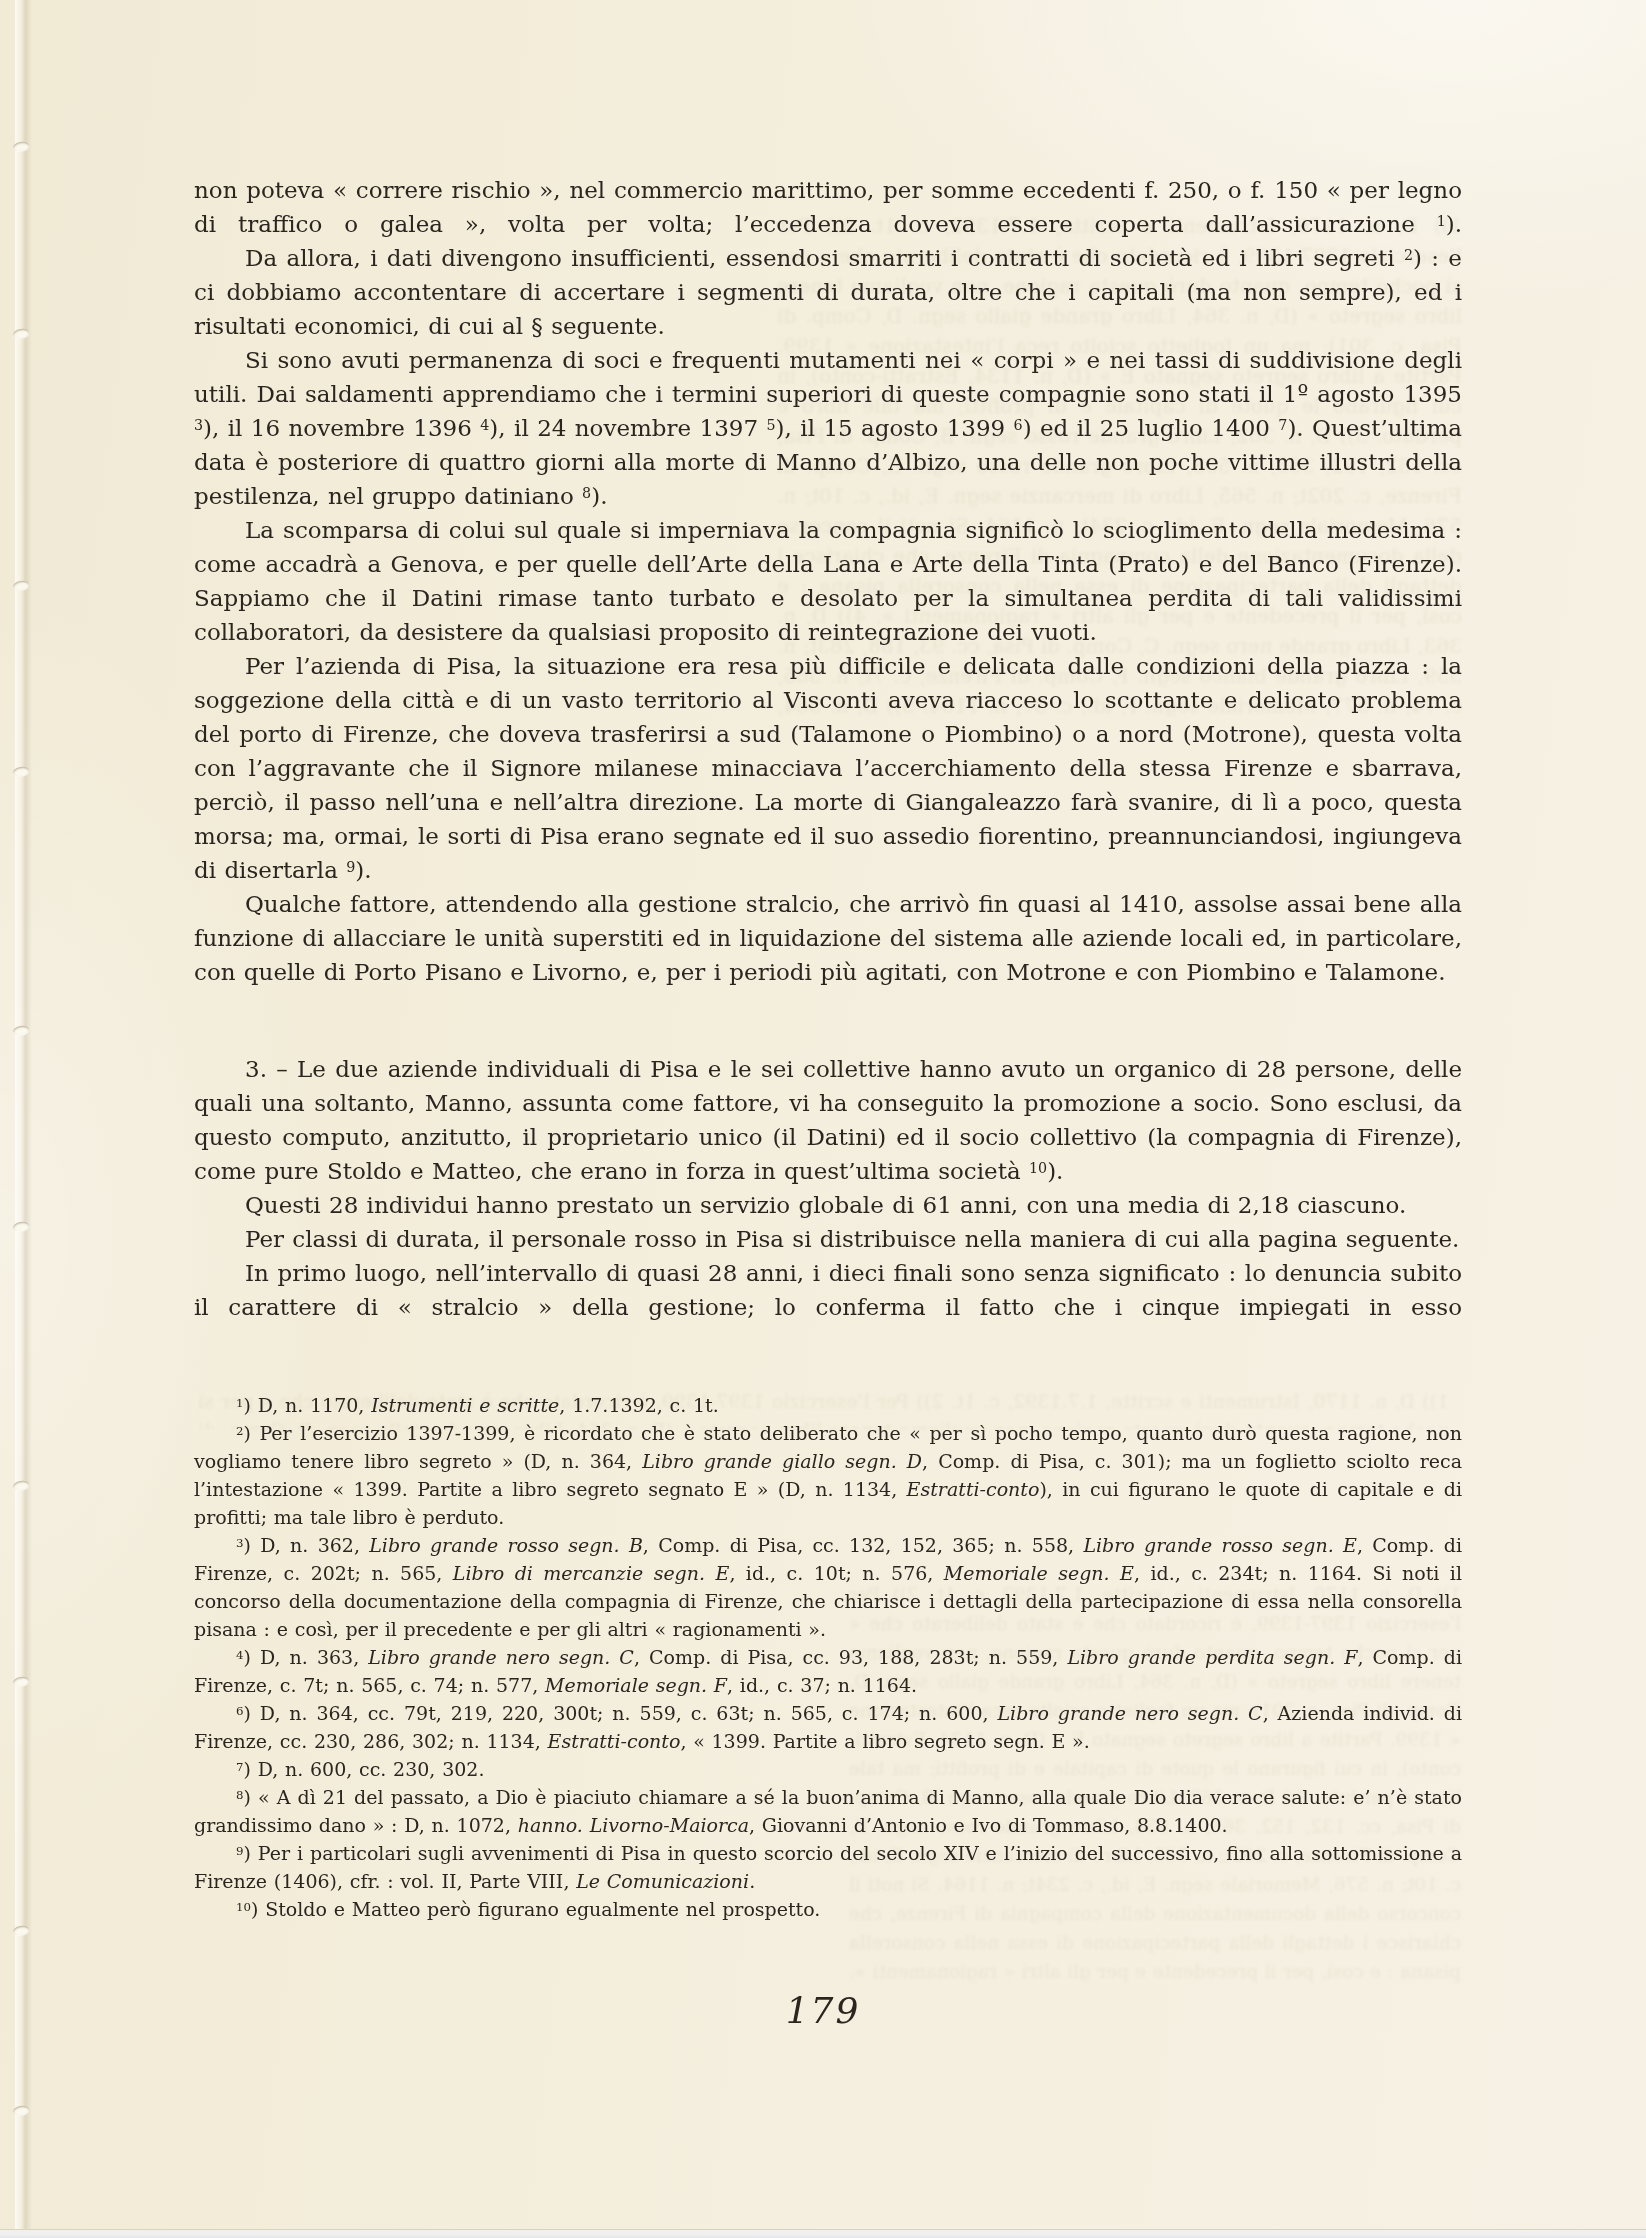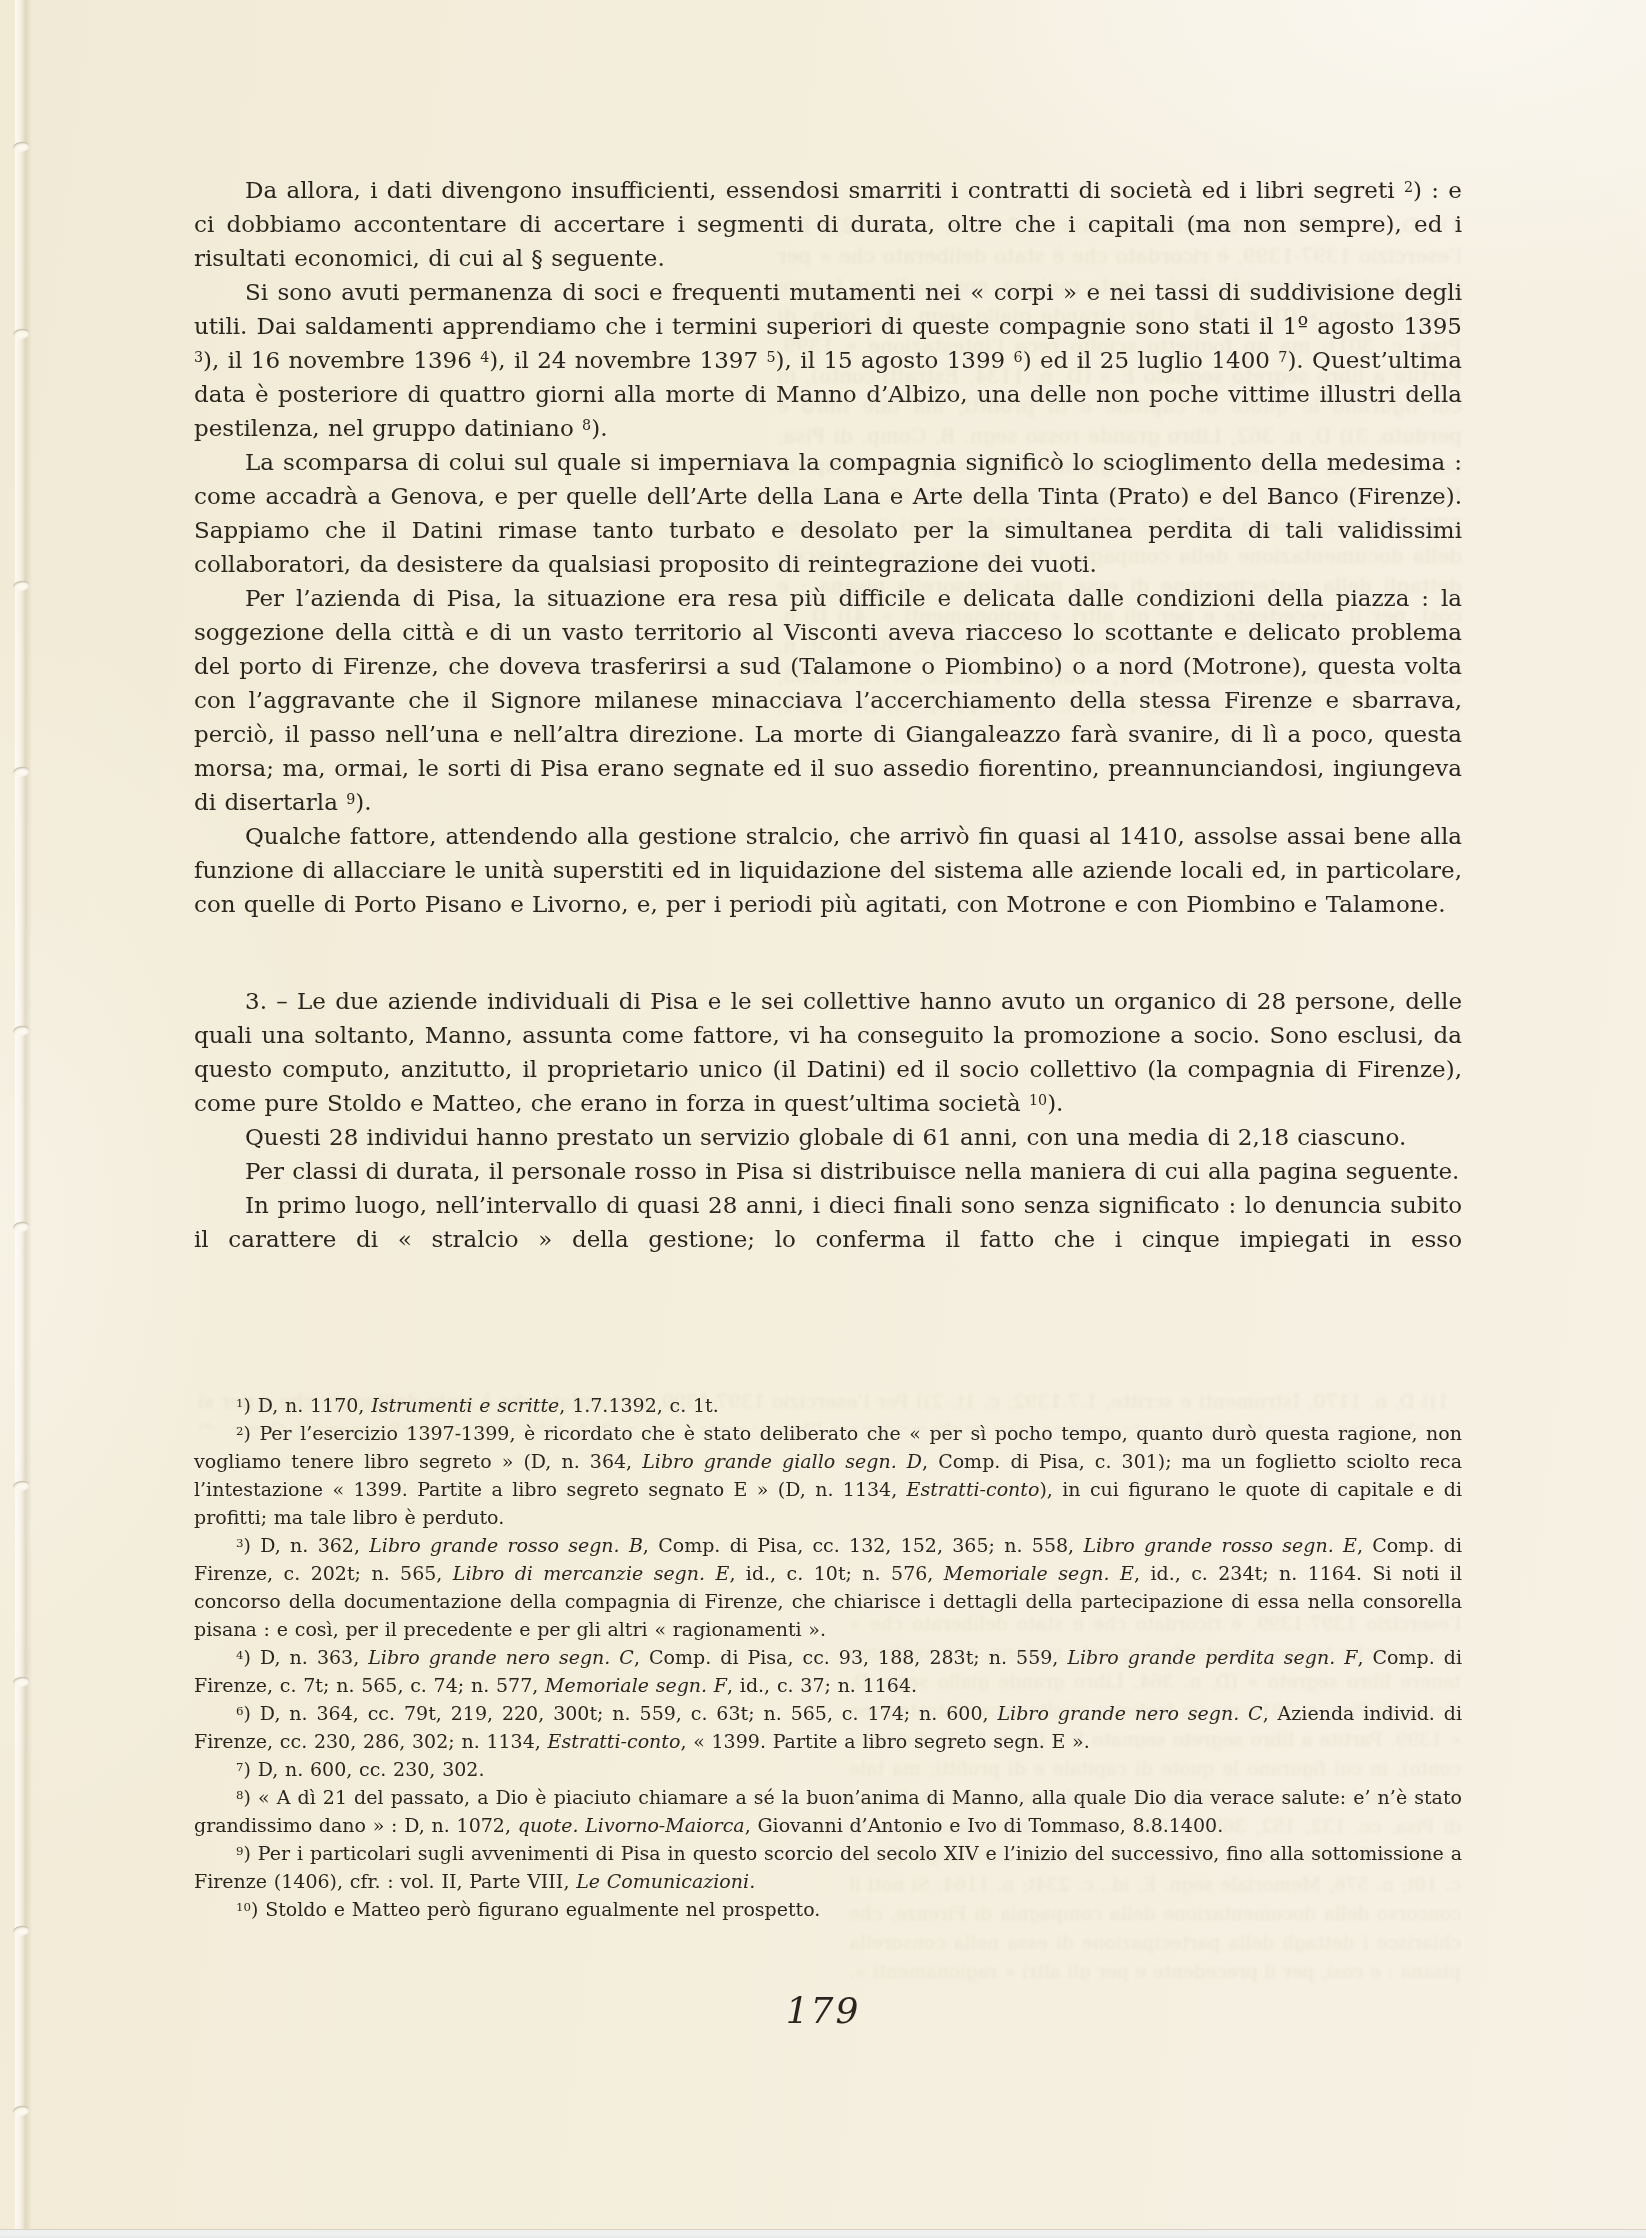--- a/index.html
+++ b/index.html
@@ -74,39 +74,40 @@
     <span class="stitch-hole" style="top:767px"></span>
     <span class="stitch-hole" style="top:1026px"></span>
     <span class="stitch-hole" style="top:1222px"></span>
     <span class="stitch-hole" style="top:1481px"></span>
     <span class="stitch-hole" style="top:1677px"></span>
     <span class="stitch-hole" style="top:1926px"></span>
     <span class="stitch-hole" style="top:2106px"></span>
   </div>
 
   <main class="text-block">
+    <p class="body-par justify-last">non poteva « correre rischio », nel commercio marittimo, per somme eccedenti f. 250, o f. 150 « per legno di traffico o galea », volta per volta; l’eccedenza doveva essere coperta dall’assicurazione <sup>1</sup>).</p>
     <p class="body-par indent">Da allora, i dati divengono insufficienti, essendosi smarriti i contratti di società ed i libri segreti <sup>2</sup>) : e ci dobbiamo accontentare di accertare i segmenti di durata, oltre che i capitali (ma non sempre), ed i risultati economici, di cui al § seguente.</p>
     <p class="body-par indent">Si sono avuti permanenza di soci e frequenti mutamenti nei « corpi » e nei tassi di suddivisione degli utili. Dai saldamenti apprendiamo che i termini superiori di queste compagnie sono stati il 1º agosto 1395 <sup>3</sup>), il 16 novembre 1396 <sup>4</sup>), il 24 novembre 1397 <sup>5</sup>), il 15 agosto 1399 <sup>6</sup>) ed il 25 luglio 1400 <sup>7</sup>). Quest’ultima data è posteriore di quattro giorni alla morte di Manno d’Albizo, una delle non poche vittime illustri della pestilenza, nel gruppo datiniano <sup>8</sup>).</p>
     <p class="body-par indent">La scomparsa di colui sul quale si imperniava la compagnia significò lo scioglimento della medesima : come accadrà a Genova, e per quelle dell’Arte della Lana e Arte della Tinta (Prato) e del Banco (Firenze). Sappiamo che il Datini rimase tanto turbato e desolato per la simultanea perdita di tali validissimi collaboratori, da desistere da qualsiasi proposito di reintegrazione dei vuoti.</p>
     <p class="body-par indent">Per l’azienda di Pisa, la situazione era resa più difficile e delicata dalle condizioni della piazza : la soggezione della città e di un vasto territorio al Visconti aveva riacceso lo scottante e delicato problema del porto di Firenze, che doveva trasferirsi a sud (Talamone o Piombino) o a nord (Motrone), questa volta con l’aggravante che il Signore milanese minacciava l’accerchiamento della stessa Firenze e sbarrava, perciò, il passo nell’una e nell’altra direzione. La morte di Giangaleazzo farà svanire, di lì a poco, questa morsa; ma, ormai, le sorti di Pisa erano segnate ed il suo assedio fiorentino, preannunciandosi, ingiungeva di disertarla <sup>9</sup>).</p>
     <p class="body-par indent">Qualche fattore, attendendo alla gestione stralcio, che arrivò fin quasi al 1410, assolse assai bene alla funzione di allacciare le unità superstiti ed in liquidazione del sistema alle aziende locali ed, in particolare, con quelle di Porto Pisano e Livorno, e, per i periodi più agitati, con Motrone e con Piombino e Talamone.</p>
     <p class="body-par indent section-start">3. – Le due aziende individuali di Pisa e le sei collettive hanno avuto un organico di 28 persone, delle quali una soltanto, Manno, assunta come fattore, vi ha conseguito la promozione a socio. Sono esclusi, da questo computo, anzitutto, il proprietario unico (il Datini) ed il socio collettivo (la compagnia di Firenze), come pure Stoldo e Matteo, che erano in forza in quest’ultima società <sup>10</sup>).</p>
     <p class="body-par indent">Questi 28 individui hanno prestato un servizio globale di 61 anni, con una media di 2,18 ciascuno.</p>
     <p class="body-par indent">Per classi di durata, il personale rosso in Pisa si distribuisce nella maniera di cui alla pagina seguente.</p>
     <p class="body-par indent justify-last">In primo luogo, nell’intervallo di quasi 28 anni, i dieci finali sono senza significato : lo denuncia subito il carattere di « stralcio » della gestione; lo conferma il fatto che i cinque impiegati in esso</p>
   </main>
 
   <section class="footnotes">
     <p class="footnote"><sup>1</sup>) D, n. 1170, <i>Istrumenti e scritte</i>, 1.7.1392, c. 1t.</p>
     <p class="footnote"><sup>2</sup>) Per l’esercizio 1397-1399, è ricordato che è stato deliberato che « per sì pocho tempo, quanto durò questa ragione, non vogliamo tenere libro segreto » (D, n. 364, <i>Libro grande giallo segn. D</i>, Comp. di Pisa, c. 301); ma un foglietto sciolto reca l’intestazione « 1399. Partite a libro segreto segnato E » (D, n. 1134, <i>Estratti-conto</i>), in cui figurano le quote di capitale e di profitti; ma tale libro è perduto.</p>
     <p class="footnote"><sup>3</sup>) D, n. 362, <i>Libro grande rosso segn. B</i>, Comp. di Pisa, cc. 132, 152, 365; n. 558, <i>Libro grande rosso segn. E</i>, Comp. di Firenze, c. 202t; n. 565, <i>Libro di mercanzie segn. E</i>, id., c. 10t; n. 576, <i>Memoriale segn. E</i>, id., c. 234t; n. 1164. Si noti il concorso della documentazione della compagnia di Firenze, che chiarisce i dettagli della partecipazione di essa nella consorella pisana : e così, per il precedente e per gli altri « ragionamenti ».</p>
     <p class="footnote"><sup>4</sup>) D, n. 363, <i>Libro grande nero segn. C</i>, Comp. di Pisa, cc. 93, 188, 283t; n. 559, <i>Libro grande perdita segn. F</i>, Comp. di Firenze, c. 7t; n. 565, c. 74; n. 577, <i>Memoriale segn. F</i>, id., c. 37; n. 1164.</p>
     <p class="footnote"><sup>6</sup>) D, n. 364, cc. 79t, 219, 220, 300t; n. 559, c. 63t; n. 565, c. 174; n. 600, <i>Libro grande nero segn. C</i>, Azienda individ. di Firenze, cc. 230, 286, 302; n. 1134, <i>Estratti-conto</i>, « 1399. Partite a libro segreto segn. E ».</p>
     <p class="footnote"><sup>7</sup>) D, n. 600, cc. 230, 302.</p>
-    <p class="footnote"><sup>8</sup>) « A dì 21 del passato, a Dio è piaciuto chiamare a sé la buon’anima di Manno, alla quale Dio dia verace salute: e’ n’è stato grandissimo dano » : D, n. 1072, <i>quote. Livorno-Maiorca</i>, Giovanni d’Antonio e Ivo di Tommaso, 8.8.1400.</p>
+    <p class="footnote"><sup>8</sup>) « A dì 21 del passato, a Dio è piaciuto chiamare a sé la buon’anima di Manno, alla quale Dio dia verace salute: e’ n’è stato grandissimo dano » : D, n. 1072, <i>hanno. Livorno-Maiorca</i>, Giovanni d’Antonio e Ivo di Tommaso, 8.8.1400.</p>
     <p class="footnote"><sup>9</sup>) Per i particolari sugli avvenimenti di Pisa in questo scorcio del secolo XIV e l’inizio del successivo, fino alla sottomissione a Firenze (1406), cfr. : vol. II, Parte VIII, <i>Le Comunicazioni</i>.</p>
     <p class="footnote"><sup>10</sup>) Stoldo e Matteo però figurano egualmente nel prospetto.</p>
   </section>
 
   <div class="page-number">179</div>
 
   <div class="page-bottom-edge"></div>
 
 </div>
 

